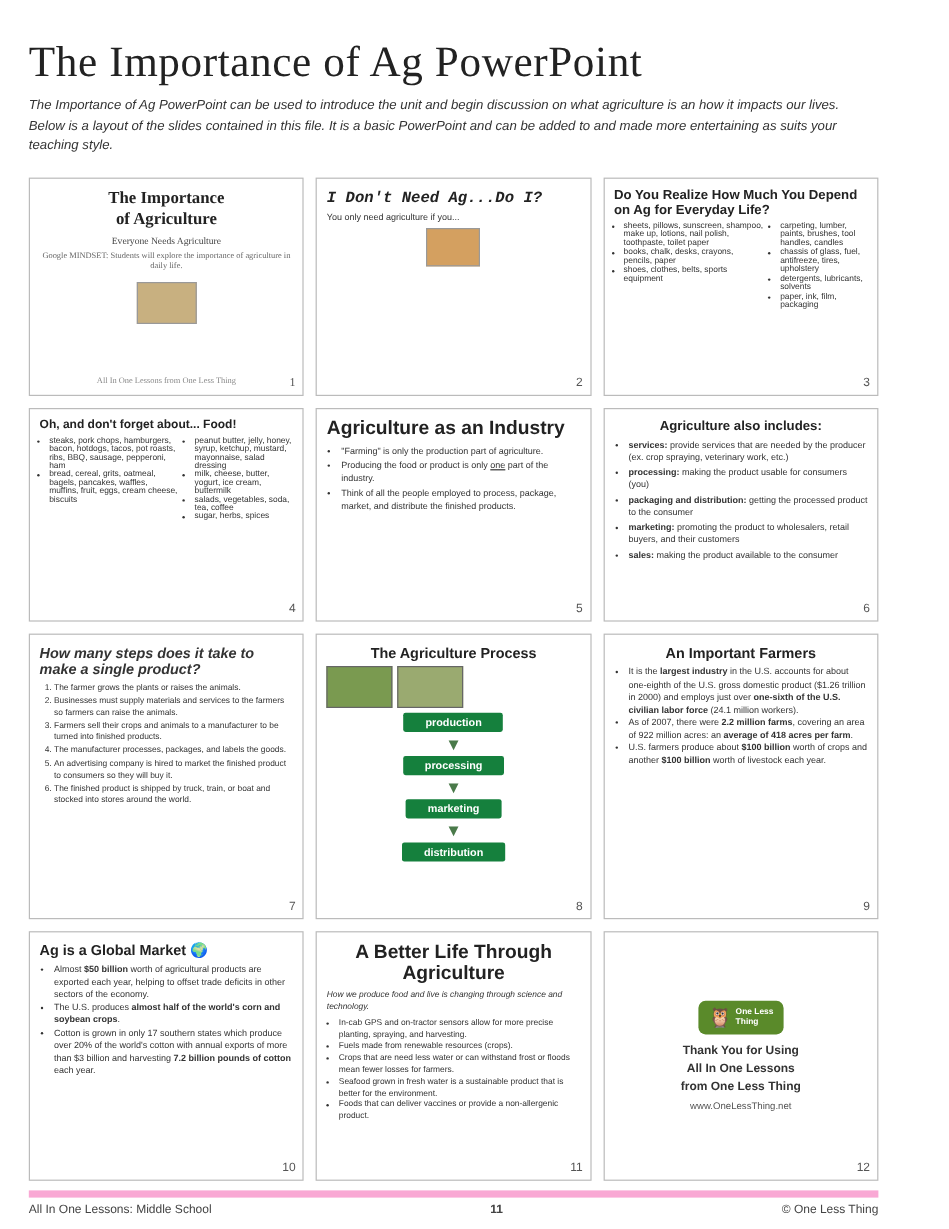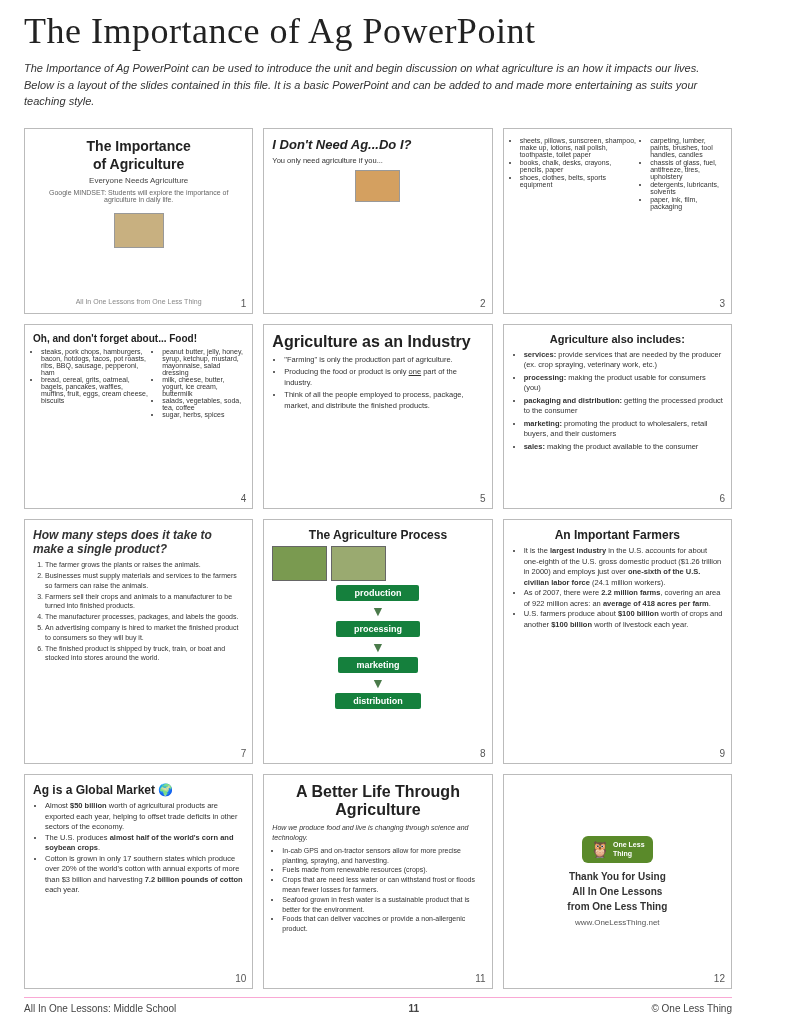--- a/index.html
+++ b/index.html
@@ -7,21 +7,21 @@
       width: 791px;
       min-height: 1024px;
       background: #fff;
       font-family: Arial, sans-serif;
       font-size: 10px;
       color: #222;
     }
     .page {
       width: 756px;
       min-height: 1024px;
-      padding: 10px 24px 10px 24px;
+      padding: 30px 24px 10px 24px;
       display: flex;
       flex-direction: column;
     }
     .page-title {
       font-size: 36px;
       font-weight: 300;
       color: #222;
       margin-bottom: 8px;
       font-family: Georgia, serif;
       letter-spacing: 0.5px;
@@ -54,20 +54,21 @@
       bottom: 4px;
       right: 6px;
       font-size: 10px;
       color: #555;
     }
     
     .slide-1 {
       align-items: center;
       justify-content: center;
       text-align: center;
+      font-family: Liberation Serif, serif;
     }
     .slide-1 .slide-main-title {
       font-size: 14px;
       font-weight: bold;
       color: #222;
       line-height: 1.3;
       margin-bottom: 3px;
     }
     .slide-1 .slide-sub {
       font-size: 8px;
@@ -84,20 +85,21 @@
       color: #888;
       margin-top: auto;
     }
     
     .slide-2 .slide-italic-title {
       font-style: italic;
       font-size: 13px;
       font-weight: bold;
       color: #222;
       margin-bottom: 4px;
+      font-family: Liberation Mono, monospace;
     }
     .slide-2 .slide-body {
       font-size: 7.5px;
       color: #333;
       line-height: 1.4;
     }
     .slide-2 .slide-body ul {
       margin-left: 12px;
       margin-top: 2px;
     }
@@ -302,21 +304,21 @@
     .slide-12 .website {
       font-size: 8px;
       color: #555;
       margin-top: 4px;
     }
     
     .page-footer {
       display: flex;
       justify-content: space-between;
       align-items: center;
-      border-top: 1px solid #f9a8d4;
+      border-top: 6px solid #f9a8d4;
       padding-top: 5px;
       margin-top: 8px;
       font-size: 10px;
       color: #444;
     }
     .bold-text { font-weight: bold; }
   </style>
 </head>
 <body>
 
@@ -341,20 +343,21 @@
       <div class="slide-body">
         <div>You only need agriculture if you...</div>
       </div>
       <div style="display:flex;justify-content:center;margin-top:4px;">
         <div style="width:45px;height:32px;background:#d4a060;border:1px solid #999;"></div>
       </div>
       <div class="slide-number">2</div>
     </div>
 
     <div class="slide slide-3">
+      <div class="slide-title-sm">Do You Realize How Much You Depend on Ag for Everyday Life?</div>
       <div class="two-col">
         <ul>
           <li>sheets, pillows, sunscreen, shampoo, make up, lotions, nail polish, toothpaste, toilet paper</li>
           <li>books, chalk, desks, crayons, pencils, paper</li>
           <li>shoes, clothes, belts, sports equipment</li>
         </ul>
         <ul>
           <li>carpeting, lumber, paints, brushes, tool handles, candles</li>
           <li>chassis of glass, fuel, antifreeze, tires, upholstery</li>
           <li>detergents, lubricants, solvents</li>

